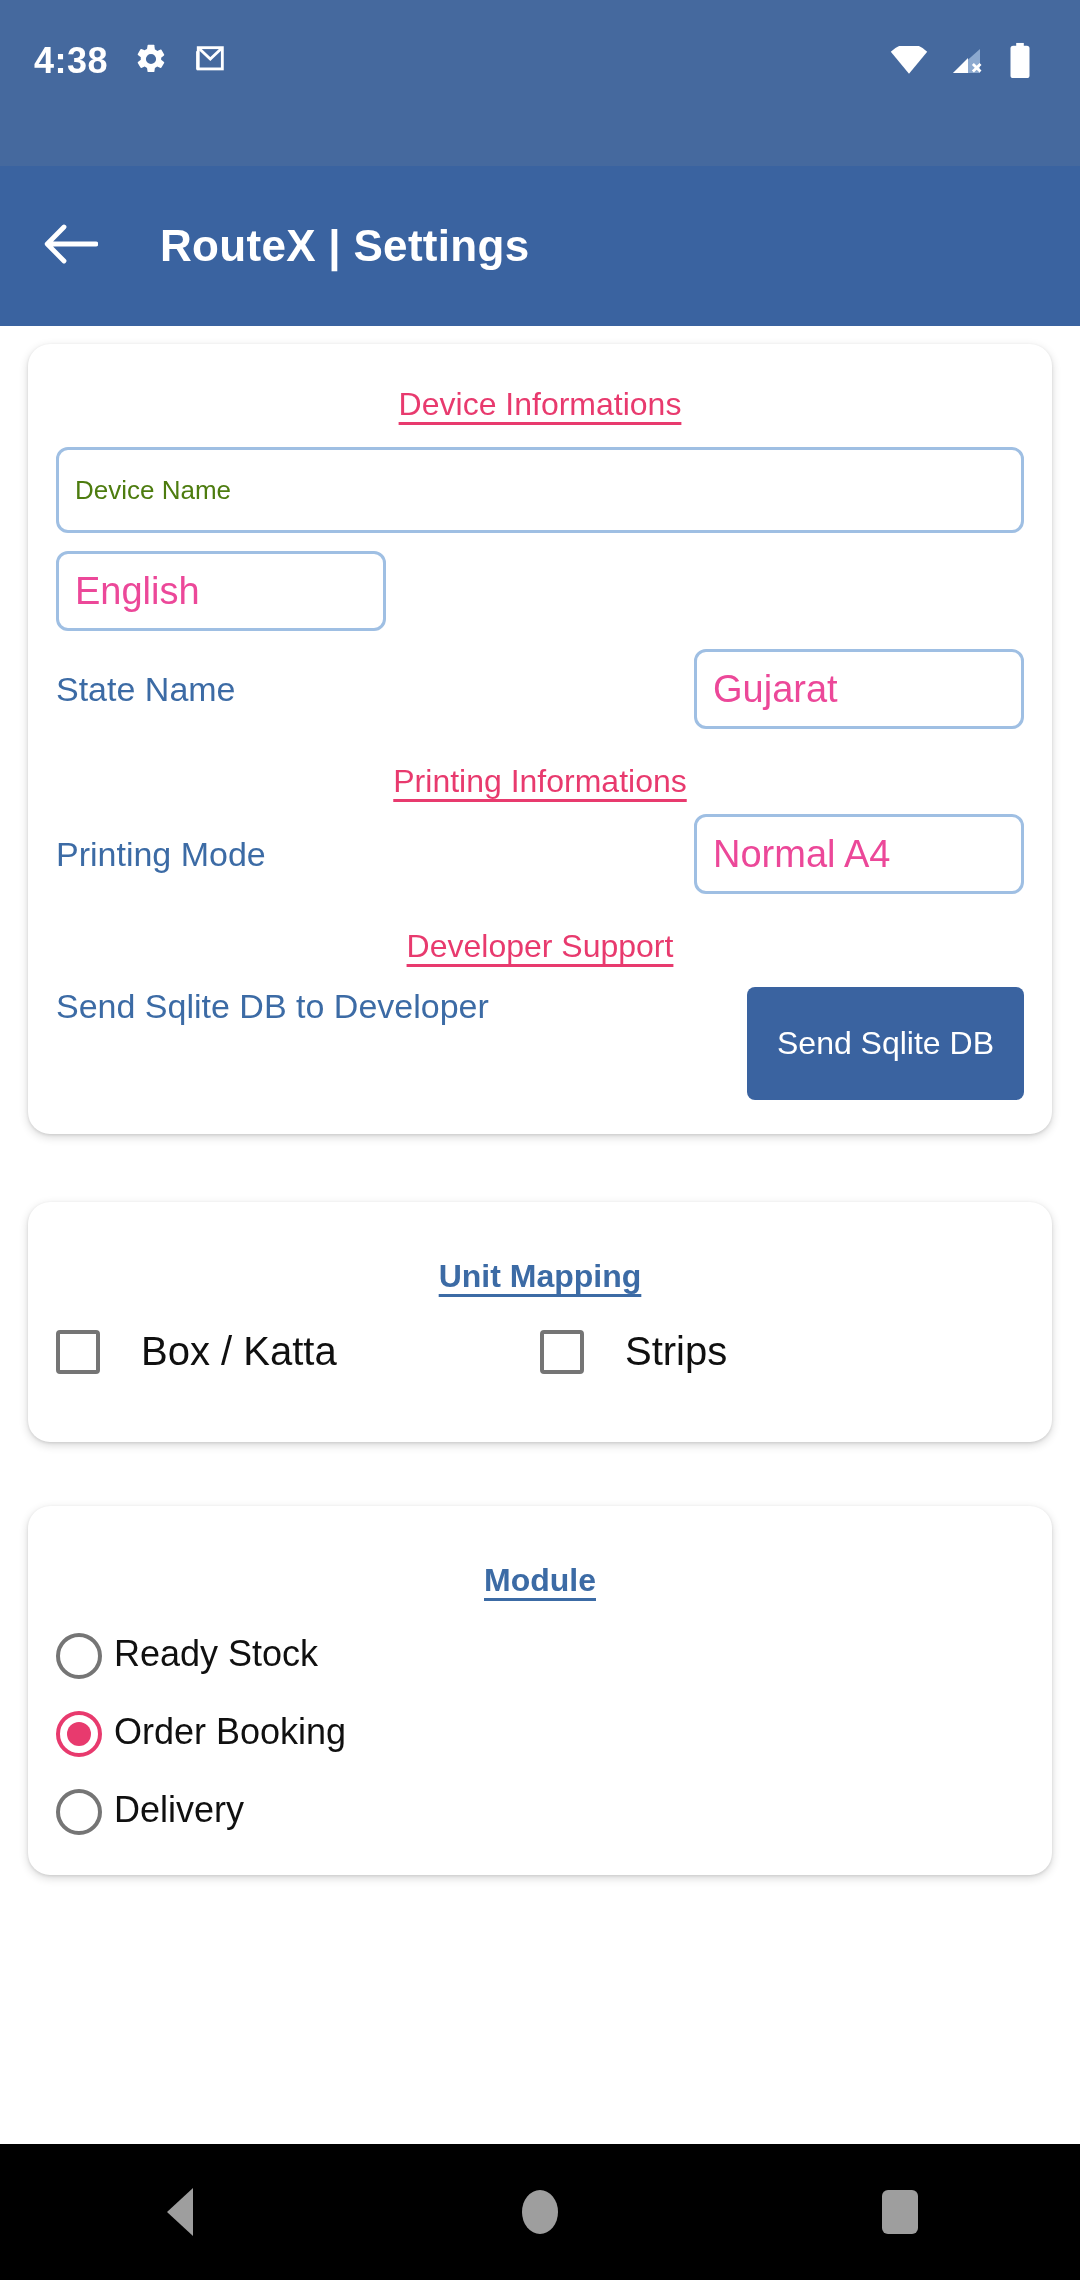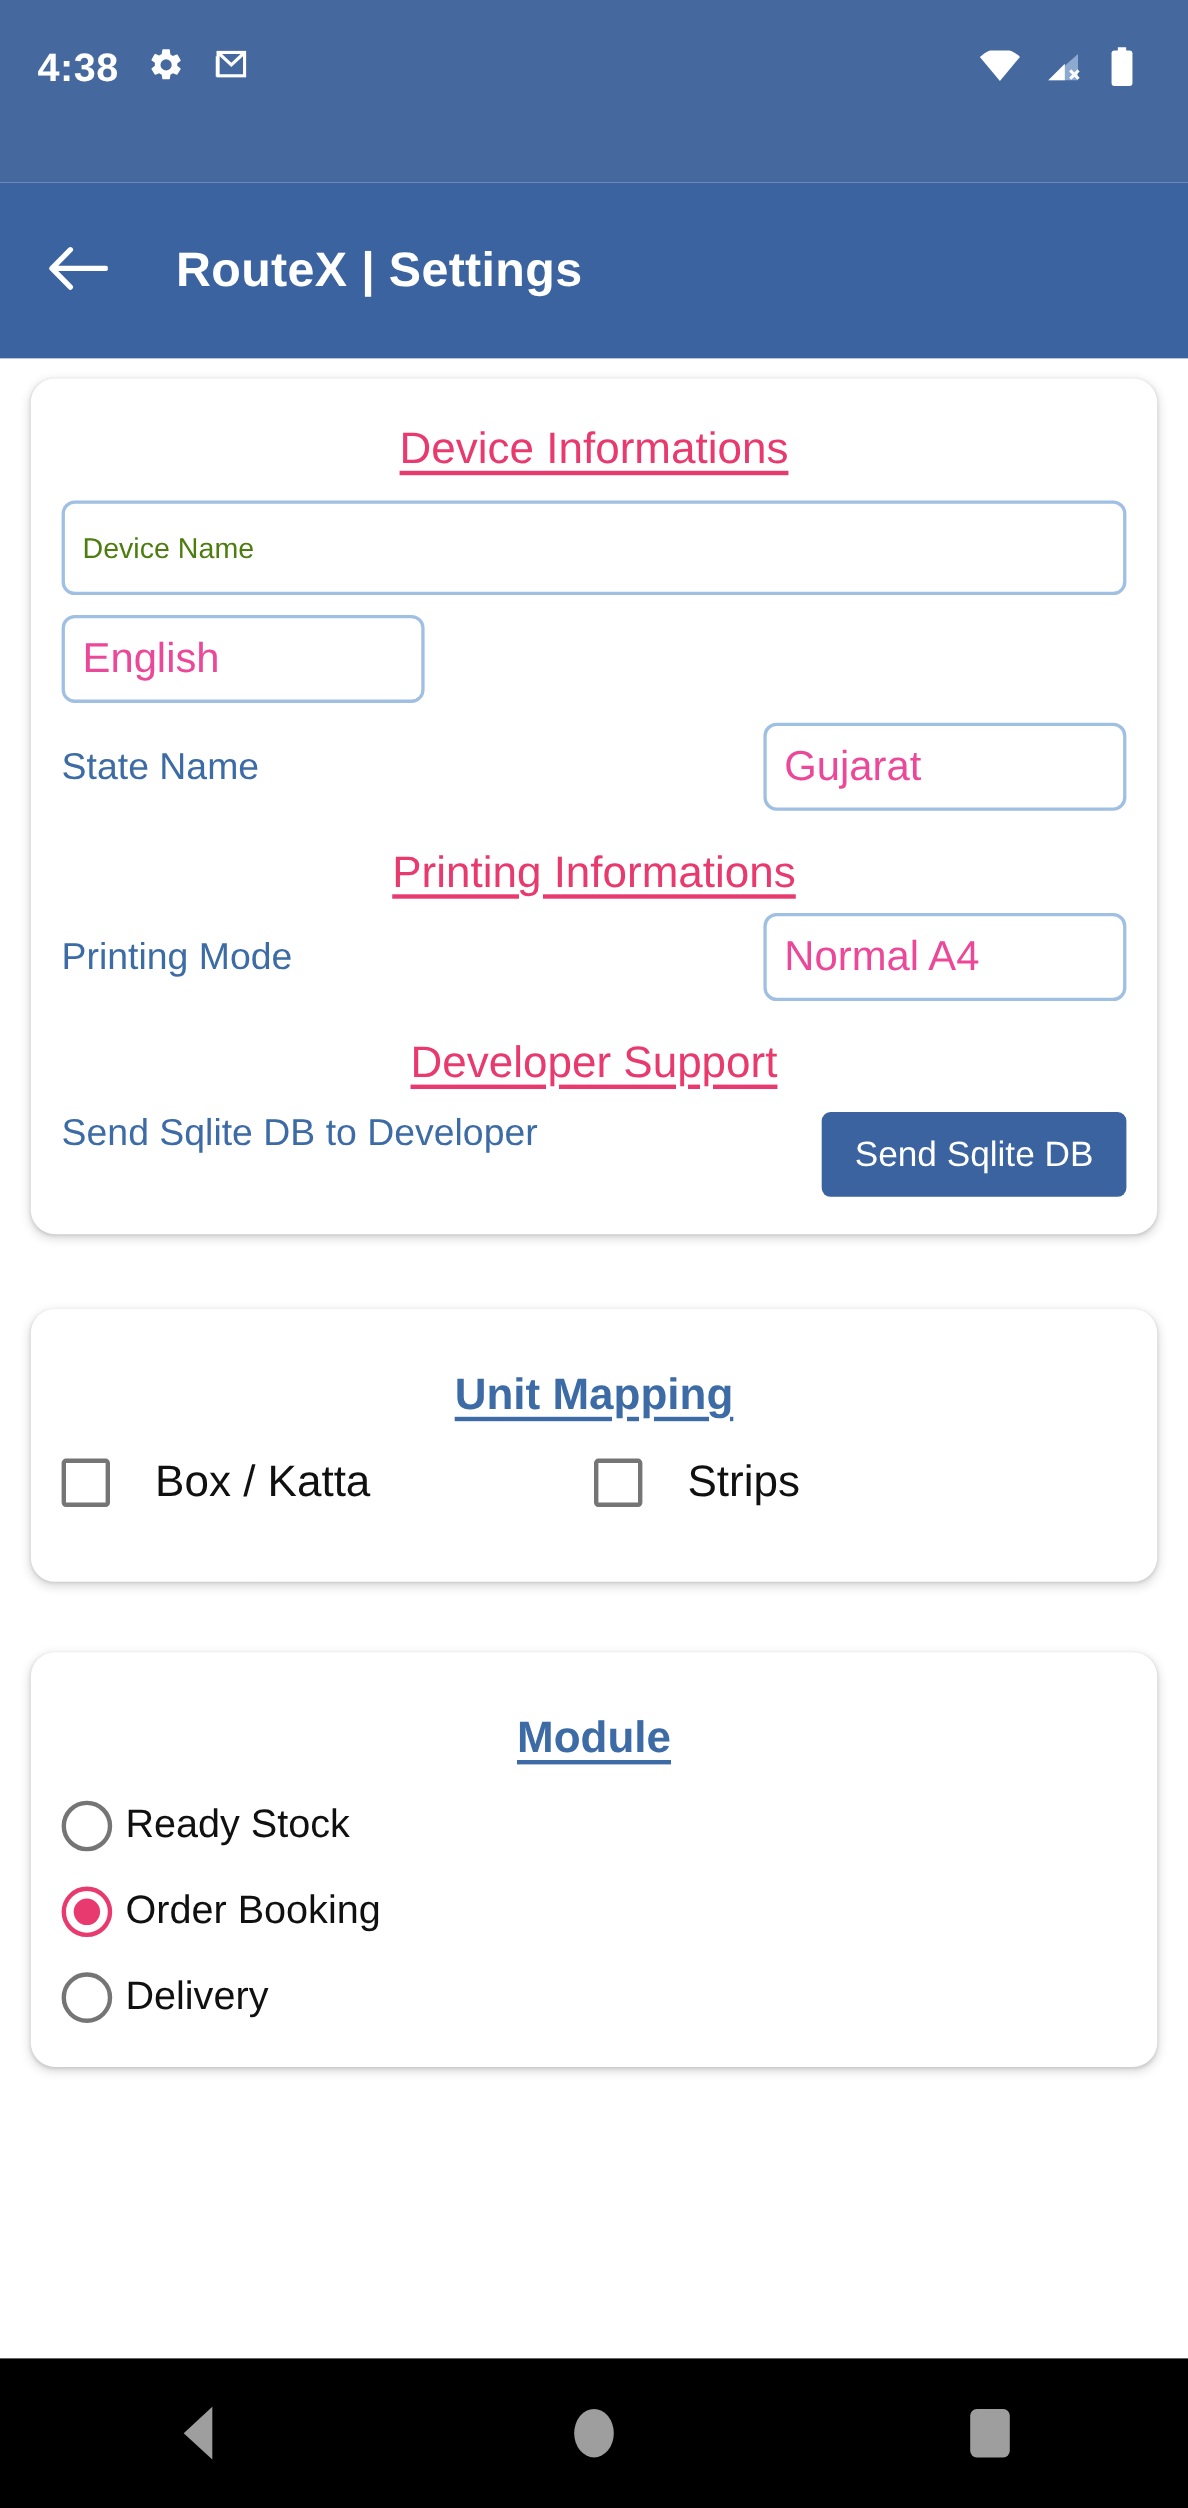--- a/index.html
+++ b/index.html
@@ -81,21 +81,21 @@
     padding: 0 28px;
   }
   .card-1 { padding-top: 38px; padding-bottom: 34px; }
   .card-gap-a { height: 68px; }
   .card-2 { padding-top: 28px; padding-bottom: 34px; }
   .card-gap-b { height: 64px; }
   .card-3 { padding-top: 28px; padding-bottom: 34px; }
 
   .section-title {
     text-align: center;
-    font-size: 40px;
+    font-size: 32px;
     text-decoration: underline;
     text-underline-offset: 7px;
   }
   .section-title.pink { color: #E83A6E; }
   .section-title.blue { color: #3C6BA5; font-weight: bold; }
   .st-mt-1 { margin-top: 4px; }
   .st-mt-2 { margin-top: 34px; }
   .st-mt-3 { margin-top: 28px; }
 
   
@@ -150,21 +150,21 @@
     color: #3C6BA5;
     font-size: 34px;
     flex: 1 1 auto;
   }
   .send-btn {
     background: #3A63A0;
     color: #ffffff;
     font-size: 32px;
     border: none;
     border-radius: 8px;
-    padding: 20px 30px;
+    padding: 38px 30px;
     cursor: pointer;
     font-family: "Liberation Sans", sans-serif;
     flex: 0 0 auto;
   }
 
   
   .cb-grid {
     margin-top: 34px;
     display: flex;
     flex-wrap: wrap;

